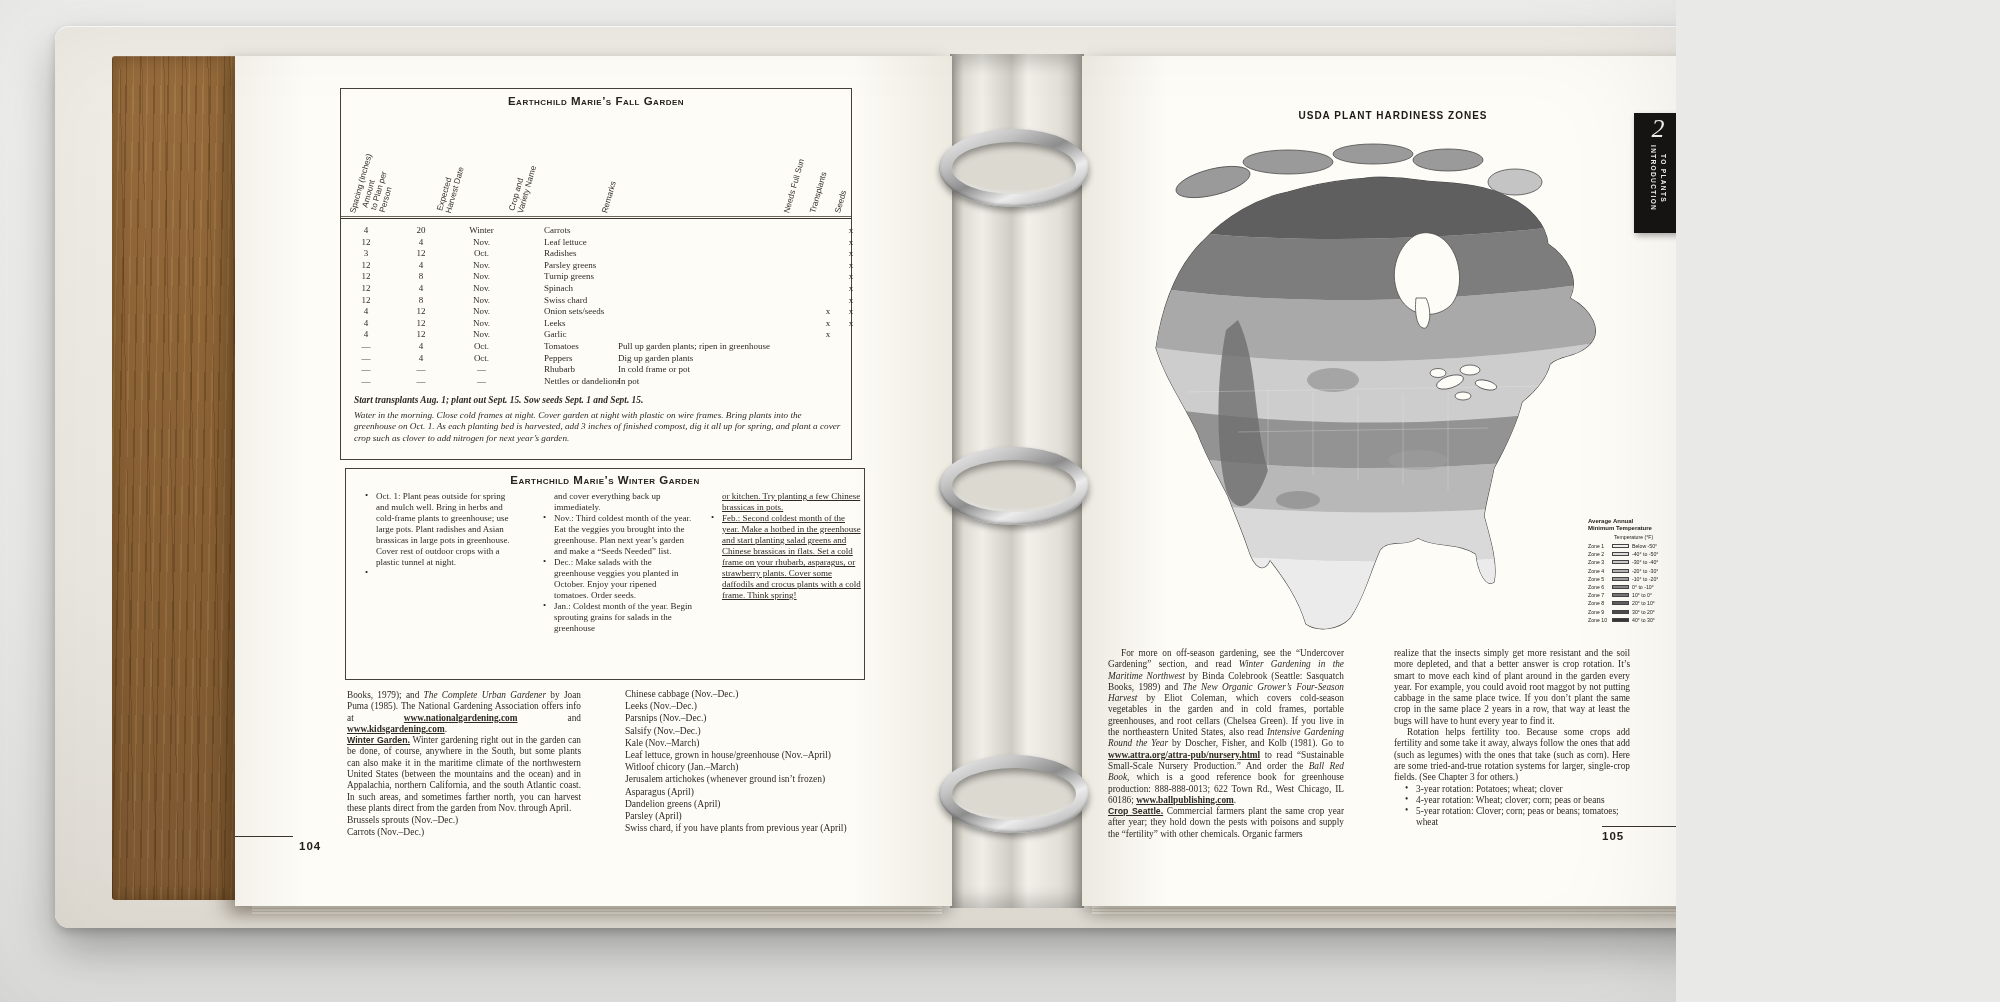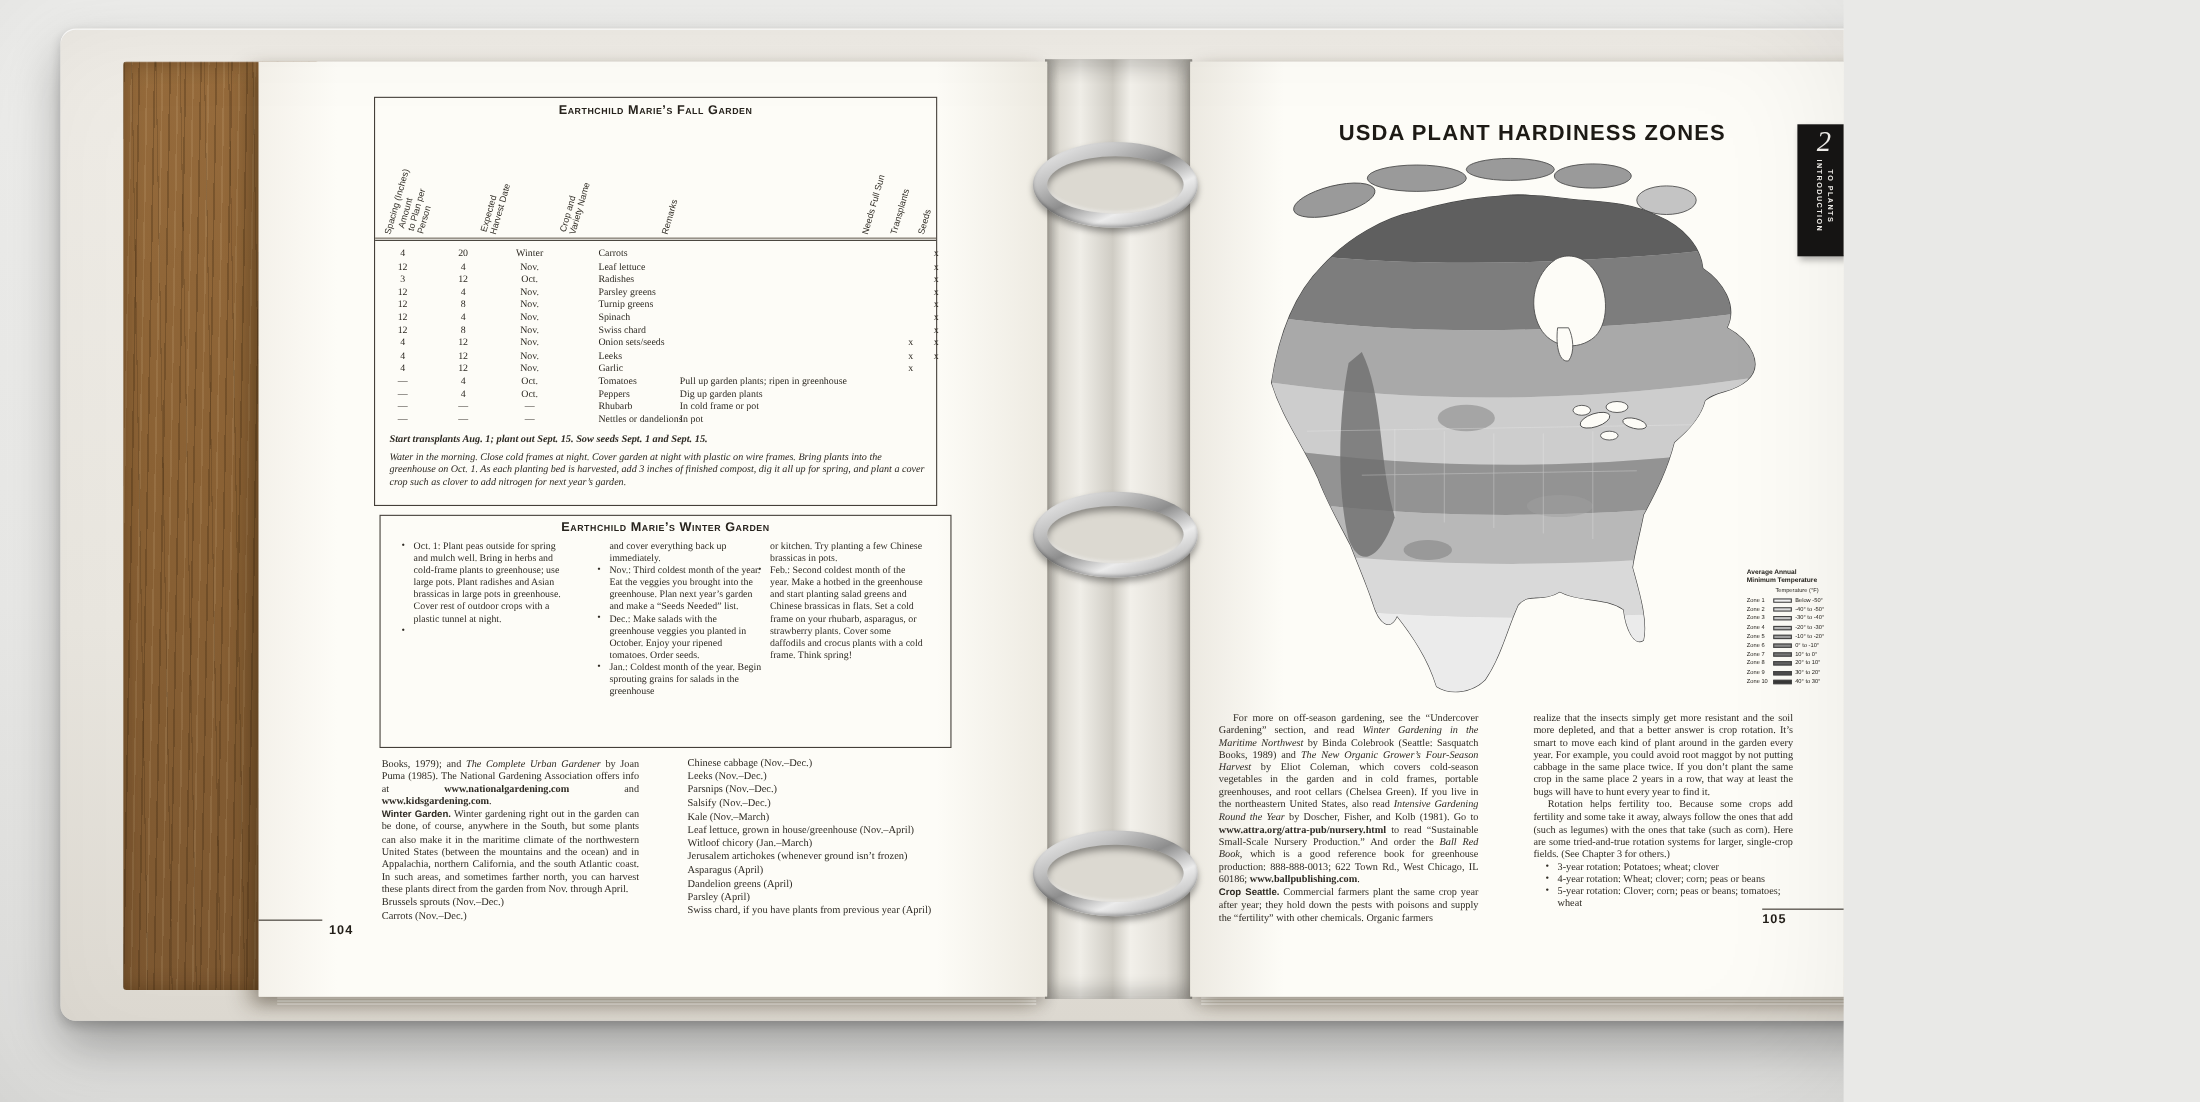--- a/index.html
+++ b/index.html
@@ -43,21 +43,21 @@
   .page-right{left:1082px;width:710px;
     background:linear-gradient(90deg,#ece9e1 0%,#fdfcf7 12%,#fdfcf7 90%,#f1eee7 100%);
     box-shadow:10px 8px 18px rgba(55,38,15,.35), 0 6px 12px rgba(0,0,0,.15);}
   .sheet-stack{position:absolute;height:9px;background:repeating-linear-gradient(180deg,#f6f4ee 0 2px,#dcd8cf 2px 3px);}
   .stack-l{left:252px;top:906px;width:690px;}
   .stack-r{left:1092px;top:906px;width:690px;}
   
   .sc-title{font-family:"Liberation Sans","DejaVu Sans",sans-serif;font-weight:700;
     font-variant:small-caps;letter-spacing:.5px;font-size:11.5px;color:#26221c;}
   .serif-body{font-size:9.3px;line-height:11.3px;text-align:justify;}
-  .b{font-weight:700;}.i{font-style:italic;}
+  .b{font-weight:700;text-decoration:underline;}.i{font-style:italic;}
   .sans{font-family:"Liberation Sans","DejaVu Sans",sans-serif;font-size:.94em;}
   .ind{text-indent:13px;}
   .line{white-space:nowrap;}
   
   .fg-box{position:absolute;left:105px;top:32px;width:512px;height:372px;border:1.3px solid #45403a;}
   .fg-title{position:absolute;left:0;top:6px;width:100%;text-align:center;}
   .hdr{position:absolute;bottom:245px;transform:rotate(-74deg);transform-origin:0 100%;
     font-family:"Liberation Sans","DejaVu Sans",sans-serif;font-size:8.2px;line-height:9.2px;
     white-space:pre-line;color:#332f28;}
   .hdr-rule{position:absolute;left:0;top:127px;width:100%;height:3px;
@@ -74,34 +74,34 @@
   .c-tp{left:475px;width:24px;text-align:center;}
   .c-sd{left:498px;width:24px;text-align:center;}
   .fg-note1{position:absolute;left:13px;top:306px;width:490px;font-size:9.4px;font-weight:700;font-style:italic;}
   .fg-note2{position:absolute;left:13px;top:321px;width:488px;font-size:9.2px;font-style:italic;line-height:11.4px;}
   
   .wg-box{position:absolute;left:110px;top:412px;width:520px;height:212px;border:1.3px solid #45403a;}
   .wg-title{position:absolute;left:0;top:5px;width:100%;text-align:center;}
   .wg-col{position:absolute;top:22px;font-size:9px;line-height:11px;}
   .wg-col1{left:18px;width:150px;}
   .wg-col2{left:196px;width:150px;}
-  .wg-col3{left:342px;width:152px;}
+  .wg-col3{left:364px;width:152px;text-decoration:underline;}
   .wg-item{position:relative;padding-left:12px;}
   .wg-item .blt{position:absolute;left:1px;top:-1px;}
   
   .bl-col{position:absolute;left:112px;top:634px;width:234px;}
   .bl-col p{margin:0;}
   .crop-list{position:absolute;left:390px;top:632px;width:276px;font-size:9.5px;line-height:12.2px;}
   .pageno{position:absolute;font-family:"Liberation Sans","DejaVu Sans",sans-serif;
     font-weight:700;font-size:11.5px;letter-spacing:1px;color:#221e18;}
   .pn-rule{position:absolute;height:0;border-top:1.6px solid #38332c;}
   
   .rp-title{position:absolute;left:0;top:54px;width:590px;text-align:center;
     font-family:"Liberation Sans","DejaVu Sans",sans-serif;font-weight:700;
-    font-size:20px;letter-spacing:1px;color:#1d1a15;padding-left:32px;}
+    font-size:10px;letter-spacing:1px;color:#1d1a15;padding-left:32px;}
   .chapter-tab{position:absolute;left:552px;top:57px;width:48px;height:120px;background:#161514;
     color:#f4f2ee;box-shadow:2px 3px 6px rgba(0,0,0,.3);display:flex;flex-direction:column;align-items:center;}
   .tab-num{font-style:italic;font-size:26px;line-height:28px;margin-top:2px;}
   .tab-vert{display:flex;gap:3px;margin-top:2px;}
   .tab-vert span{writing-mode:vertical-rl;text-orientation:mixed;
     font-family:"Liberation Sans","DejaVu Sans",sans-serif;font-size:6.6px;font-weight:700;
     letter-spacing:1.3px;text-transform:uppercase;}
   .tab-vert span:last-child{margin-top:9px;}
   .map-wrap{position:absolute;left:36px;top:84px;width:545px;height:500px;}
   

